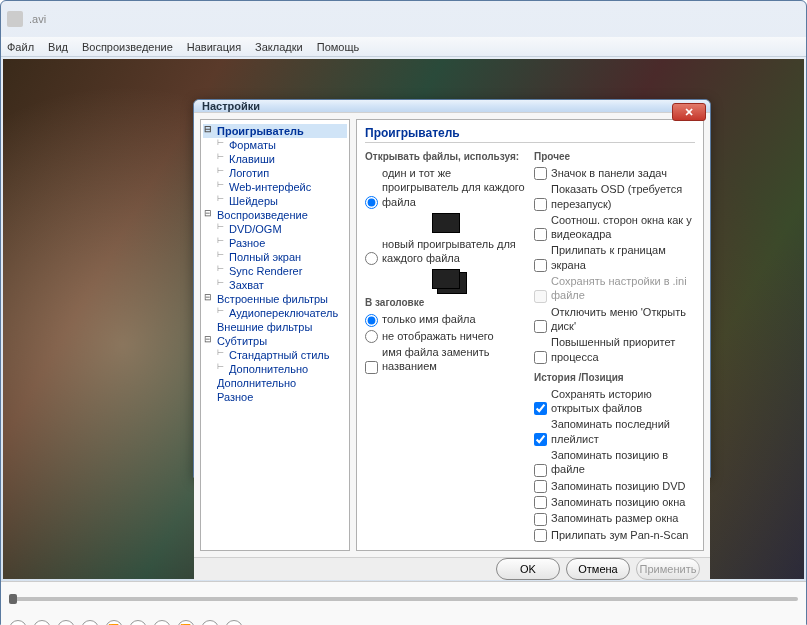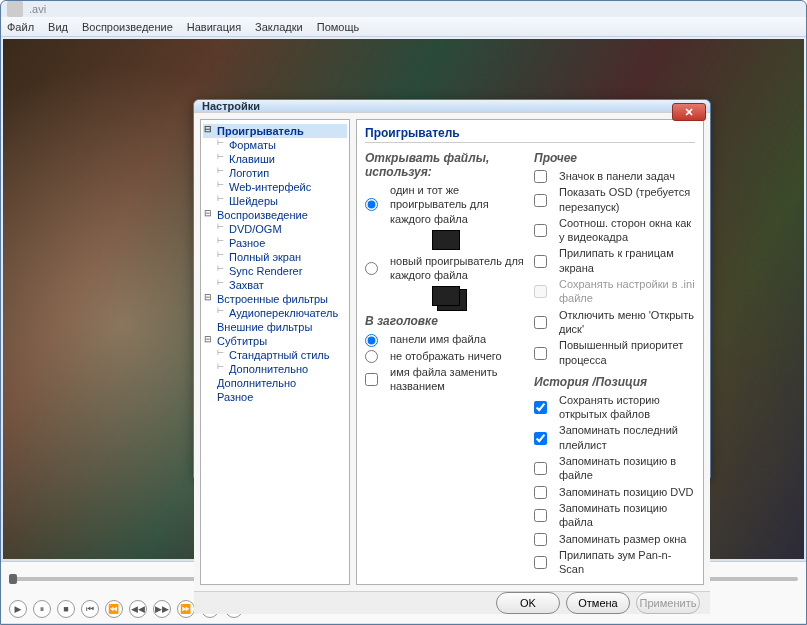--- a/index.html
+++ b/index.html
@@ -1,19 +1,19 @@
 <!DOCTYPE html>
 <html><head>
 <meta charset="utf-8">
 <style>
 * { margin: 0; padding: 0; box-sizing: border-box; font-family: Tahoma, Arial, sans-serif; font-size: 11px; }
 body { background: #fff; width: 807px; height: 625px; overflow: hidden; position: relative; }
 
 .window-frame { width: 807px; height: 625px; background: linear-gradient(#e8eef6, #d6e2ef); border: 1px solid #5a7aa0; border-radius: 6px 6px 0 0; position: relative; }
-.titlebar { height: 16px; display: flex; align-items: center; padding: 0 6px; color: #333; }
+.titlebar { height: 36px; display: flex; align-items: center; padding: 0 6px; color: #333; }
 .titlebar .icon { width: 16px; height: 16px; background: #ccc; border-radius: 2px; margin-right: 6px; }
 .titlebar .title-text { flex: 1; color: #888; font-size: 11px; }
 
 .menubar { height: 20px; background: linear-gradient(#f7f9fb,#e8eef6); display: flex; align-items: center; padding: 0 6px; gap: 14px; color: #333; border-bottom: 1px solid #c5d0dc; }
 .menubar span { cursor: default; }
 
 .video-area { position: relative; height: 520px; margin: 2px; background: #000; overflow: hidden; }
 .video-bg { position: absolute; inset: 0; background: linear-gradient(120deg, #3a2a1a 0%, #5a3a2a 20%, #2a4a3a 40%, #4a2a2a 60%, #3a4a2a 80%, #2a2a3a 100%); filter: blur(0.5px); }
 .video-overlay { position:absolute; inset:0; background: radial-gradient(circle at 15% 55%, rgba(255,220,180,0.35), transparent 35%), radial-gradient(circle at 70% 70%, rgba(120,40,40,0.4), transparent 45%); }
 
@@ -33,22 +33,22 @@
 .tree-node { padding:1px 2px 1px 14px; color:#003399; cursor:pointer; white-space:nowrap; position:relative; }
 .tree-node.sel { background:#d0e4f7; font-weight:bold; }
 .tree-node.parent::before { content:"⊟"; position:absolute; left:1px; top:0; font-size:9px; color:#555; }
 .tree-node.child { padding-left:26px; }
 .tree-node.child::before { content:"⊢"; position:absolute; left:14px; top:0; font-size:8px; color:#888; }
 
 .content { flex:1; margin:6px 6px 6px 0; border:1px solid #b0b0b0; background:#fff; padding:6px 8px; overflow:hidden; }
 .content h3 { color:#003399; font-size:12px; font-weight:bold; border-bottom:1px solid #ccc; margin-bottom:6px; padding-bottom:2px; }
 .cols { display:flex; gap:8px; }
 .col { flex:1; }
-.col h4 { color:#555; font-size:12px; margin:2px 0 4px;font-style:italic; }
-.opt { display:flex; align-items:center; gap:12px; margin:2px 0; color:#333; line-height:1.3; }
+.col h4 { color:#555; font-size:10px; margin:2px 0 4px; }
+.opt { display:flex; align-items:flex-end; gap:4px; margin:2px 0; color:#333; line-height:1.3; }
 .opt input { margin-top:1px; flex-shrink:0; }
 .opt.disabled { color:#999; }
 .monitor-ico { width:28px; height:20px; background:#222; border:1px solid #000; margin:4px auto; position:relative; }
 .monitor-ico.double { box-shadow: 6px 4px 0 #222, 6px 4px 0 1px #000; }
 
 .dlg-foot { height:34px; display:flex; align-items:center; justify-content:flex-end; gap:6px; padding:0 10px; border-top:1px solid #d0d0d0; background:#eee; }
 .dlg-btn { min-width:64px; height:22px; border:1px solid #888; background:linear-gradient(#fdfdfd,#e5e5e5); border-radius:11px; cursor:pointer; font-size:11px; }
 .dlg-btn.disabled { color:#999; border-color:#bbb; cursor:default; }
 </style>
 </head>
@@ -131,21 +131,21 @@
             <div class="monitor-ico"></div>
             <label class="opt">
                 <input type="radio" name="op" style="">
                 <span>новый проигрыватель для каждого файла</span>
               </label>
             <div class="monitor-ico double"></div>
 
             <h4 style="margin-top:8px">В заголовке</h4>
             <label class="opt">
                 <input type="radio" name="tt" checked="" style="">
-                <span>панели имя файла</span>
+                <span>только имя файла</span>
               </label>
             <label class="opt">
                 <input type="radio" name="tt" style="">
                 <span>не отображать ничего</span>
               </label>
             <label class="opt">
                 <input type="checkbox" style="">
                 <span>имя файла заменить названием</span>
               </label>
           </div>
@@ -194,21 +194,21 @@
                 <label class="opt">
                   <input type="checkbox" style="">
                   <span>Запоминать позицию в файле</span>
                 </label>
                 <label class="opt">
                   <input type="checkbox" style="">
                   <span>Запоминать позицию DVD</span>
                 </label>
                 <label class="opt">
                   <input type="checkbox" style="">
-                  <span>Запоминать позицию файла</span>
+                  <span>Запоминать позицию окна</span>
                 </label>
                 <label class="opt">
                   <input type="checkbox" style="">
                   <span>Запоминать размер окна</span>
                 </label>
                 <label class="opt">
                   <input type="checkbox" style="">
                   <span>Прилипать зум Pan-n-Scan</span>
                 </label>
               </div>

